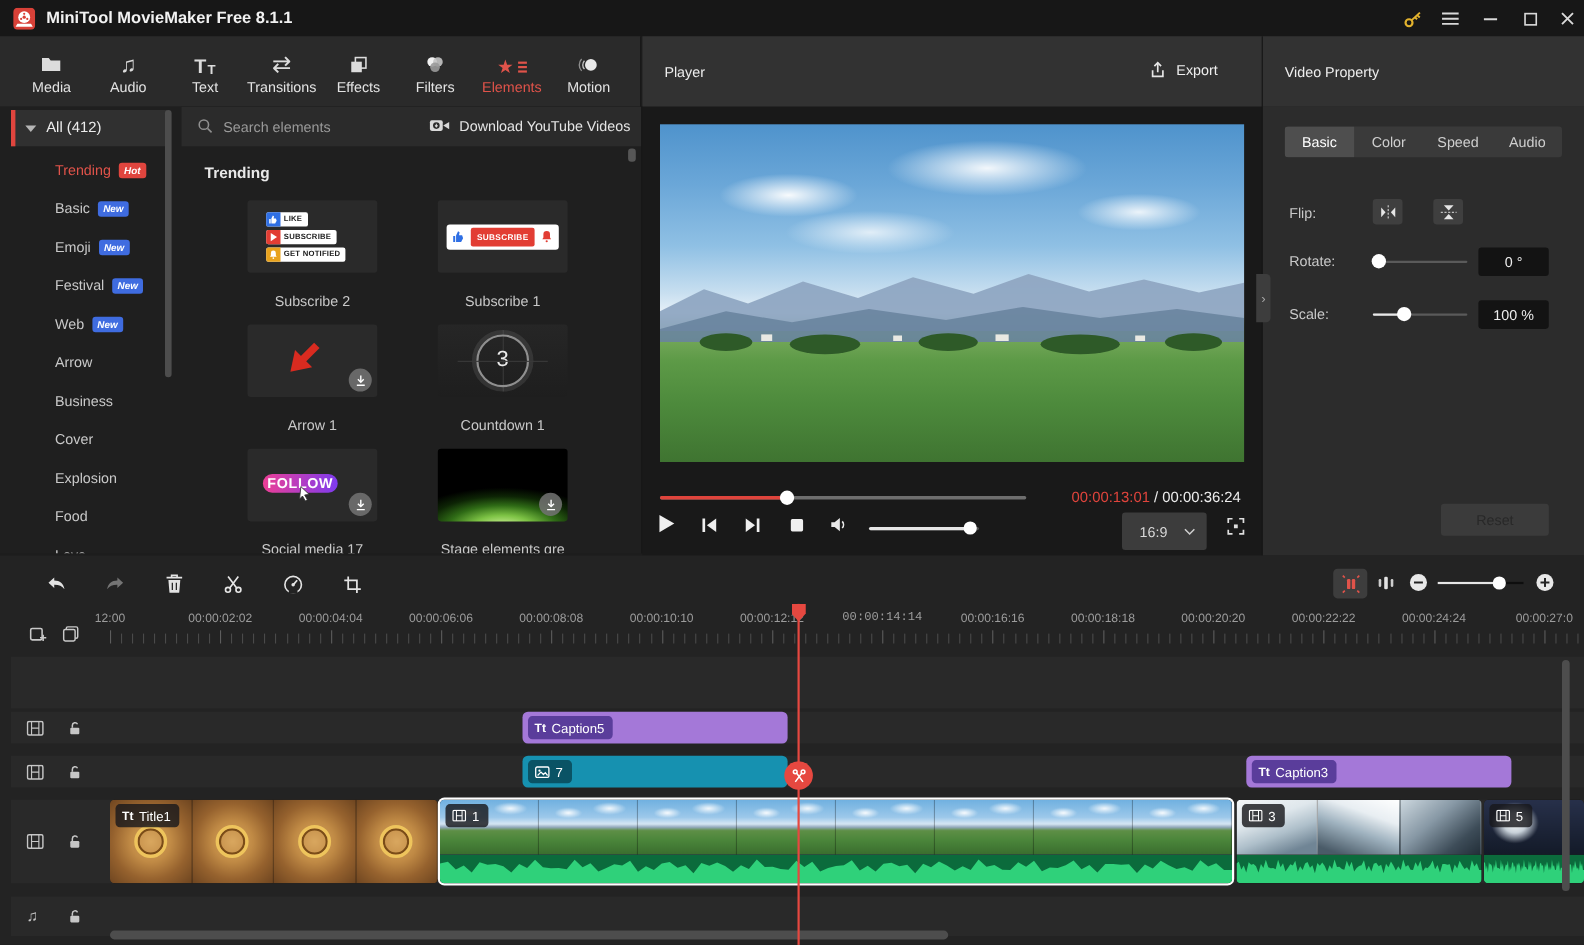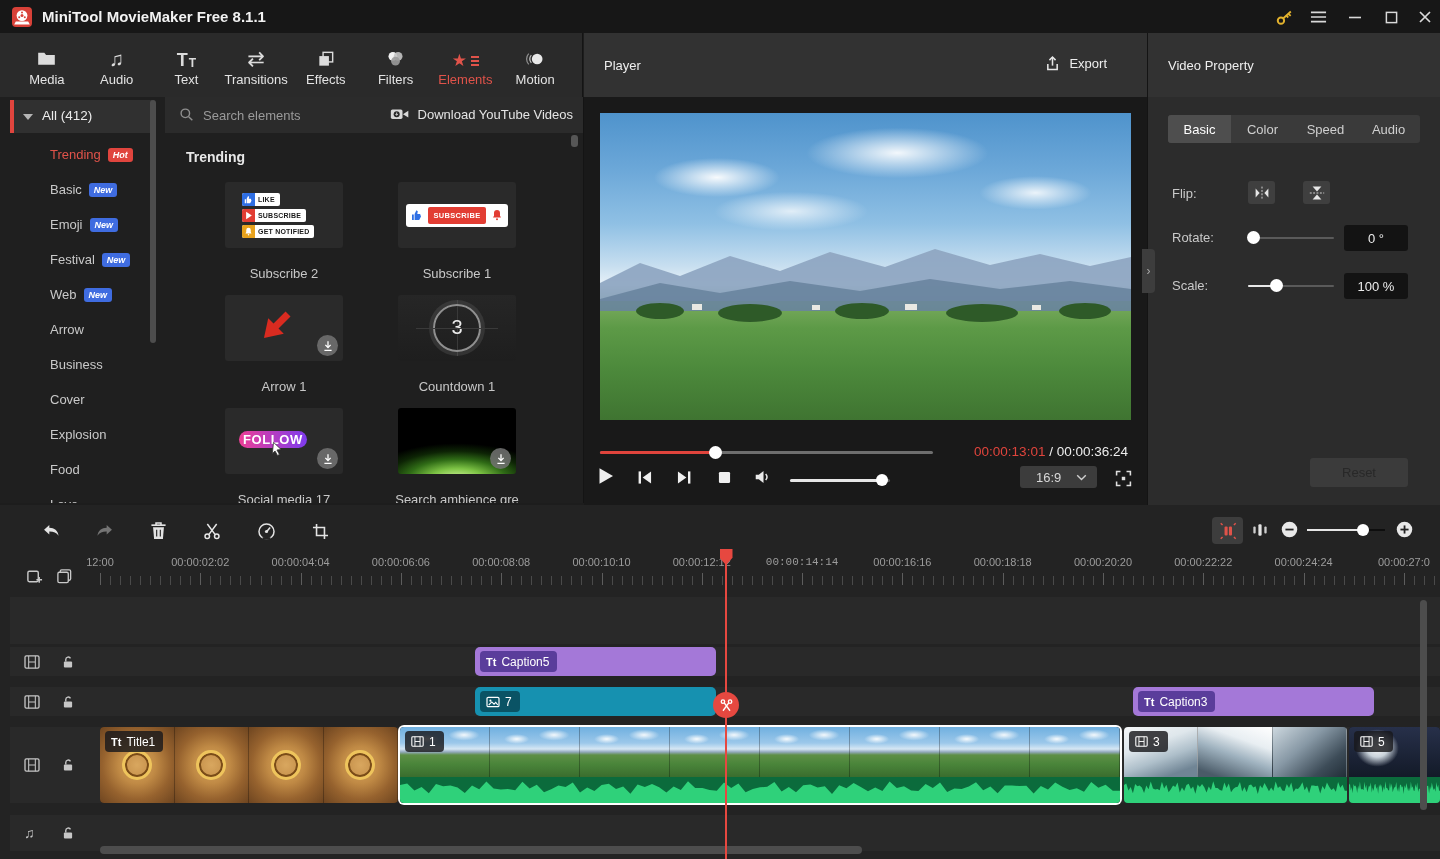--- a/index.html
+++ b/index.html
@@ -84,21 +84,21 @@
   #prog-fill{background:#e0443c;}
   #prog-thumb{position:absolute;top:349px;width:13px;height:13px;border-radius:50%;background:#fff;}
   #time{position:absolute;right:19px;top:347px;font-size:13.5px;white-space:nowrap;}
   #time .cur{color:#e0443c;}
   #time .tot{color:#ededed;}
   .pc{position:absolute;}
   #vol-track,#vol-fill{position:absolute;top:382px;height:3px;border-radius:2px;}
   #vol-track{left:206px;width:100px;background:#555;}
   #vol-fill{left:206px;background:#e6e6e6;}
   #vol-thumb{position:absolute;top:377px;width:12px;height:12px;border-radius:50%;background:#fff;}
-  #ratio{position:absolute;left:436px;top:369px;width:77px;height:22px;background:#3c3c3c;border-radius:3px;display:flex;align-items:center;justify-content:space-between;padding:0 10px 0 16px;box-sizing:border-box;font-size:13px;color:#d8d8d8;}
+  #ratio{position:absolute;left:436px;top:369px;width:77px;height:34px;background:#3c3c3c;border-radius:3px;display:flex;align-items:center;justify-content:space-between;padding:0 10px 0 16px;box-sizing:border-box;font-size:13px;color:#d8d8d8;}
   
   #props{position:absolute;left:1148px;top:97px;width:292px;height:408px;background:#2c2c2c;}
   #prop-tabs{position:absolute;left:20px;top:18px;width:252px;height:28px;background:#3a3a3a;border-radius:3px;display:flex;overflow:hidden;}
   .ptab{flex:1;display:flex;align-items:center;justify-content:center;font-size:13px;color:#cfcfcf;}
   .ptab.active{background:#4e4e4e;color:#fff;}
   .prow-label{position:absolute;left:24px;font-size:13px;color:#c9c9c9;}
   .flipbtn{position:absolute;width:27px;height:23px;background:#3f3f3f;border-radius:3px;display:flex;align-items:center;justify-content:center;}
   .ptrack,.pfill{position:absolute;height:2px;border-radius:1px;}
   .ptrack{background:#5a5a5a;left:100px;width:86px;}
   .pfill{background:#e8e8e8;left:100px;}
@@ -461,21 +461,21 @@
         <div class="card" data-interactable="false" style="left: 398px; top: 311px;">
           <div class="thumb t-stage" data-interactable="true">
             <div class="dlb" data-interactable="true">
               <svg width="12" height="12" viewBox="0 0 14 14">
                 <path d="M7 1.5v7" stroke="#fff" stroke-width="1.5" fill="none"></path>
                 <path d="M3.9 5.7 7 8.8l3.1-3.1" fill="none" stroke="#fff" stroke-width="1.5"></path>
                 <path d="M2.8 12h8.4" stroke="#fff" stroke-width="1.5"></path>
               </svg>
             </div>
           </div>
-          <div class="card-label" data-interactable="false">Search ambience gre</div>
+          <div class="card-label" data-interactable="false">Stage elements gre</div>
         </div>
       </div>
   </div>
 
   <div id="player" data-interactable="false">
     <div id="video" data-interactable="true">
       <svg viewBox="0 0 531 307" preserveAspectRatio="none" data-interactable="false">
         <path d="M0 170 L40 150 80 163 130 143 180 158 230 139 285 154 335 136 390 152 440 141 490 153 531 144 L531 188 0 188Z" fill="#8fa7c2" opacity="0.95"></path>
         <path d="M0 186 L60 170 120 180 190 168 260 178 330 166 400 176 470 168 531 176 L531 198 0 198Z" fill="#69849e" opacity="0.9"></path>
         <g fill="#2e5a28">

